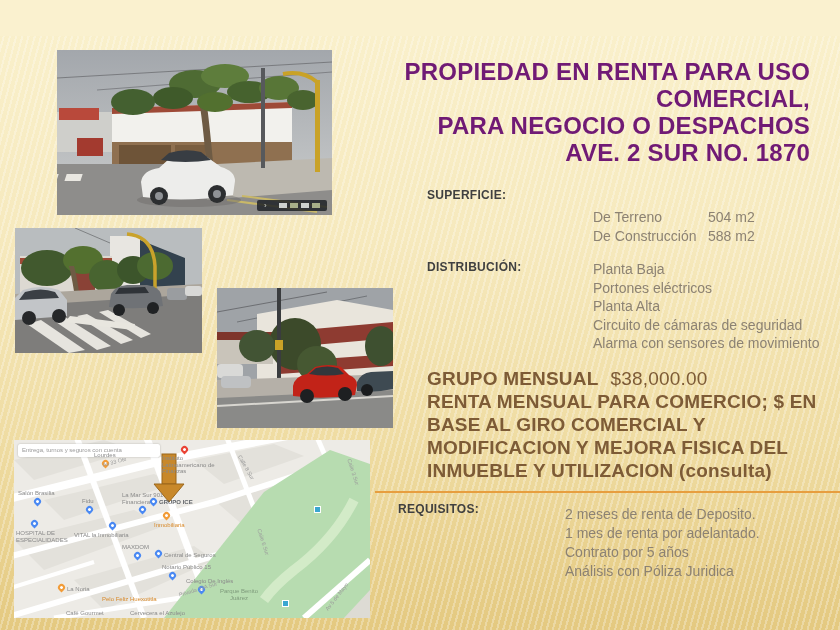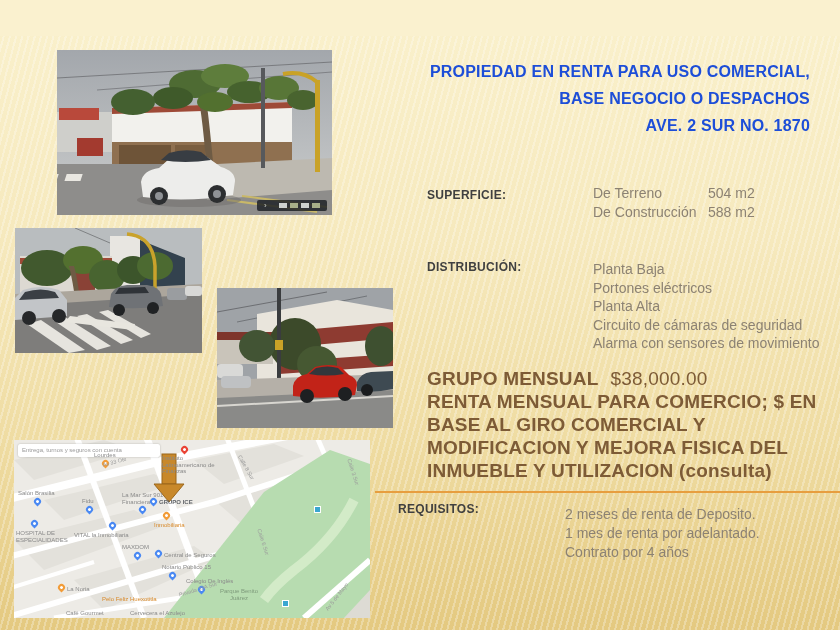--- a/index.html
+++ b/index.html
@@ -7,21 +7,21 @@
     width:840px;height:630px;position:relative;overflow:hidden;
     font-family:"Liberation Sans", sans-serif;
     background:
       repeating-linear-gradient(105deg, rgba(255,255,255,0.28) 0px, rgba(255,255,255,0.28) 2px, rgba(255,255,255,0) 2px, rgba(255,255,255,0) 6px),
       linear-gradient(180deg,#FAF1CD 0%,#F6E9BD 38%,#EFDCA2 70%,#E4C980 100%);
   }
   .top-band{position:absolute;top:0;left:0;width:840px;height:36px;background:#FAF1CF;}
   .abs{position:absolute;}
   
   .title-block{position:absolute;top:58px;right:30px;width:480px;text-align:right;
-    color:#1d4ed8;font-weight:bold;font-size:16px;line-height:27px;letter-spacing:.2px;}
+    color:#701a75;font-weight:bold;font-size:24px;line-height:27px;letter-spacing:.2px;}
   
   .sec-heading{position:absolute;font-size:12px;font-weight:bold;color:#404040;letter-spacing:.3px;}
   .body-text{color:#8C8273;font-size:14px;}
   .sup-row{display:flex;line-height:19px;}
   .sup-label{width:115px;}
   .dist-item,.req-item{line-height:18.5px;}
   .req-item{line-height:19px;}
   .renta-block{position:absolute;left:427px;top:367px;width:420px;
     color:#7D5B36;font-weight:bold;font-size:19px;line-height:23px;letter-spacing:.2px;}
   .renta-line1 .price{font-weight:normal;margin-left:12px;}
@@ -46,21 +46,21 @@
   .pin.red{background:#EA4335;}
   .transit{position:absolute;width:5px;height:5px;background:#3AA6D0;border:1px solid #fff;}
 </style>
 </head>
 <body>
 
 <div class="top-band"></div>
 
 <div class="title-block">
   <div>PROPIEDAD EN RENTA PARA USO COMERCIAL,</div>
-  <div>BASE NEGOCIO O DESPACHOS</div>
+  <div>PARA NEGOCIO O DESPACHOS</div>
   <div>AVE. 2 SUR NO. 1870</div>
 </div>
 
 <svg class="photo" style="left:57px;top:50px;" width="275" height="165" viewBox="0 0 275 165">
   <defs>
     <linearGradient id="sky1" x1="0" y1="0" x2="0" y2="1">
       <stop offset="0" stop-color="#A3A7AC"></stop>
         <stop offset="1" stop-color="#CBCDCD"></stop>
     </linearGradient>
   </defs>
@@ -289,21 +289,21 @@
 
   <span class="map-label street" style="left:88px;top:22px;transform:rotate(-15deg);">Av 33 Ote</span>
   <span class="map-label street" style="left:338px;top:18px;transform:rotate(72deg);">Calle 3 Sur</span>
   <span class="map-label street" style="left:248px;top:88px;transform:rotate(72deg);">Calle 6 Sur</span>
   <span class="map-label street" style="left:228px;top:14px;transform:rotate(60deg);">Calle 8 Sur</span>
   <span class="map-label street" style="left:164px;top:152px;transform:rotate(-17deg);">Privada 33A Sur</span>
   <span class="map-label street" style="left:310px;top:168px;transform:rotate(-52deg);">Av 5 de Mayo</span>
 </div>
 
 <div class="sec-heading" style="left:427px;top:188px;">SUPERFICIE:</div>
-<div class="abs body-text" style="left:593px;top:184px;">
+<div class="abs body-text" style="left:593px;top:208px;">
   <div class="sup-row">
     <span class="sup-label">De Terreno</span>
     <span>504 m2</span>
   </div>
   <div class="sup-row">
     <span class="sup-label">De Construcción</span>
     <span>588 m2</span>
   </div>
 </div>
 
@@ -325,14 +325,15 @@
   <div>MODIFICACION Y MEJORA FISICA DEL</div>
   <div>INMUEBLE Y UTILIZACION (consulta)</div>
 </div>
 
 <div class="divider"></div>
 
 <div class="sec-heading" style="left:398px;top:502px;">REQUISITOS:</div>
 <div class="abs body-text" style="left:565px;top:505px;">
   <div class="req-item">2 meses de renta de Deposito.</div>
   <div class="req-item">1 mes de renta por adelantado.</div>
-  <div class="req-item">Contrato por 4 años</div>
+  <div class="req-item">Contrato por 5 años</div>
+  <div class="req-item">Análisis con Póliza Juridica</div>
 </div>
 
 </body></html>

